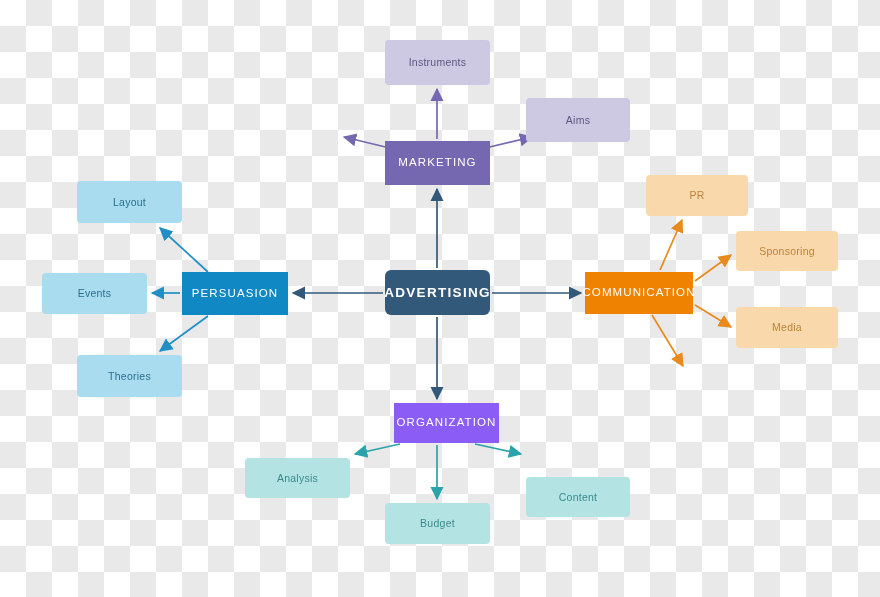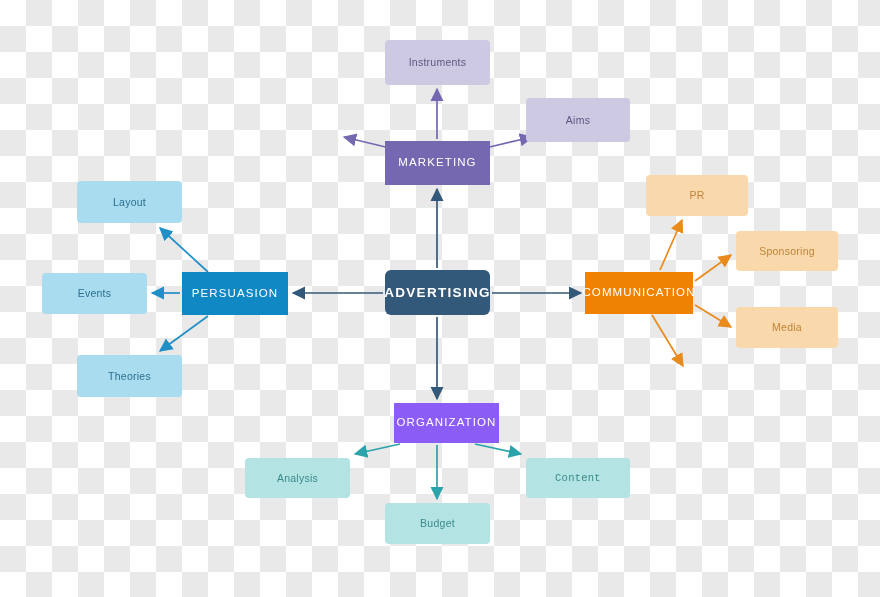--- a/index.html
+++ b/index.html
@@ -108,15 +108,15 @@
   <div class="node leaf leaf-blue" style="left:77px;top:355px;width:105px;height:42px;">Theories</div>
 
   <div class="node hub hub-communication" style="left:585px;top:272px;width:108px;height:42px;">COMMUNICATION</div>
   <div class="node leaf leaf-orange" style="left:646px;top:175px;width:102px;height:41px;">PR</div>
   <div class="node leaf leaf-orange" style="left:736px;top:231px;width:102px;height:40px;">Sponsoring</div>
   <div class="node leaf leaf-orange" style="left:736px;top:307px;width:102px;height:41px;">Media</div>
 
   <div class="node hub hub-organization" style="left:385px;top:403px;width:105px;height:40px;">ORGANIZATION</div>
   <div class="node leaf leaf-teal" style="left:245px;top:458px;width:105px;height:40px;">Analysis</div>
   <div class="node leaf leaf-teal" style="left:385px;top:503px;width:105px;height:41px;">Budget</div>
-  <div class="node leaf leaf-teal" style="left:526px;top:458px;width:104px;height:40px;font-family:Liberation Mono, monospace;">Content</div>
+  <div class="node leaf leaf-teal" style="left:526px;top:477px;width:104px;height:40px;">Content</div>
 
 </div>
 
 </body></html>

